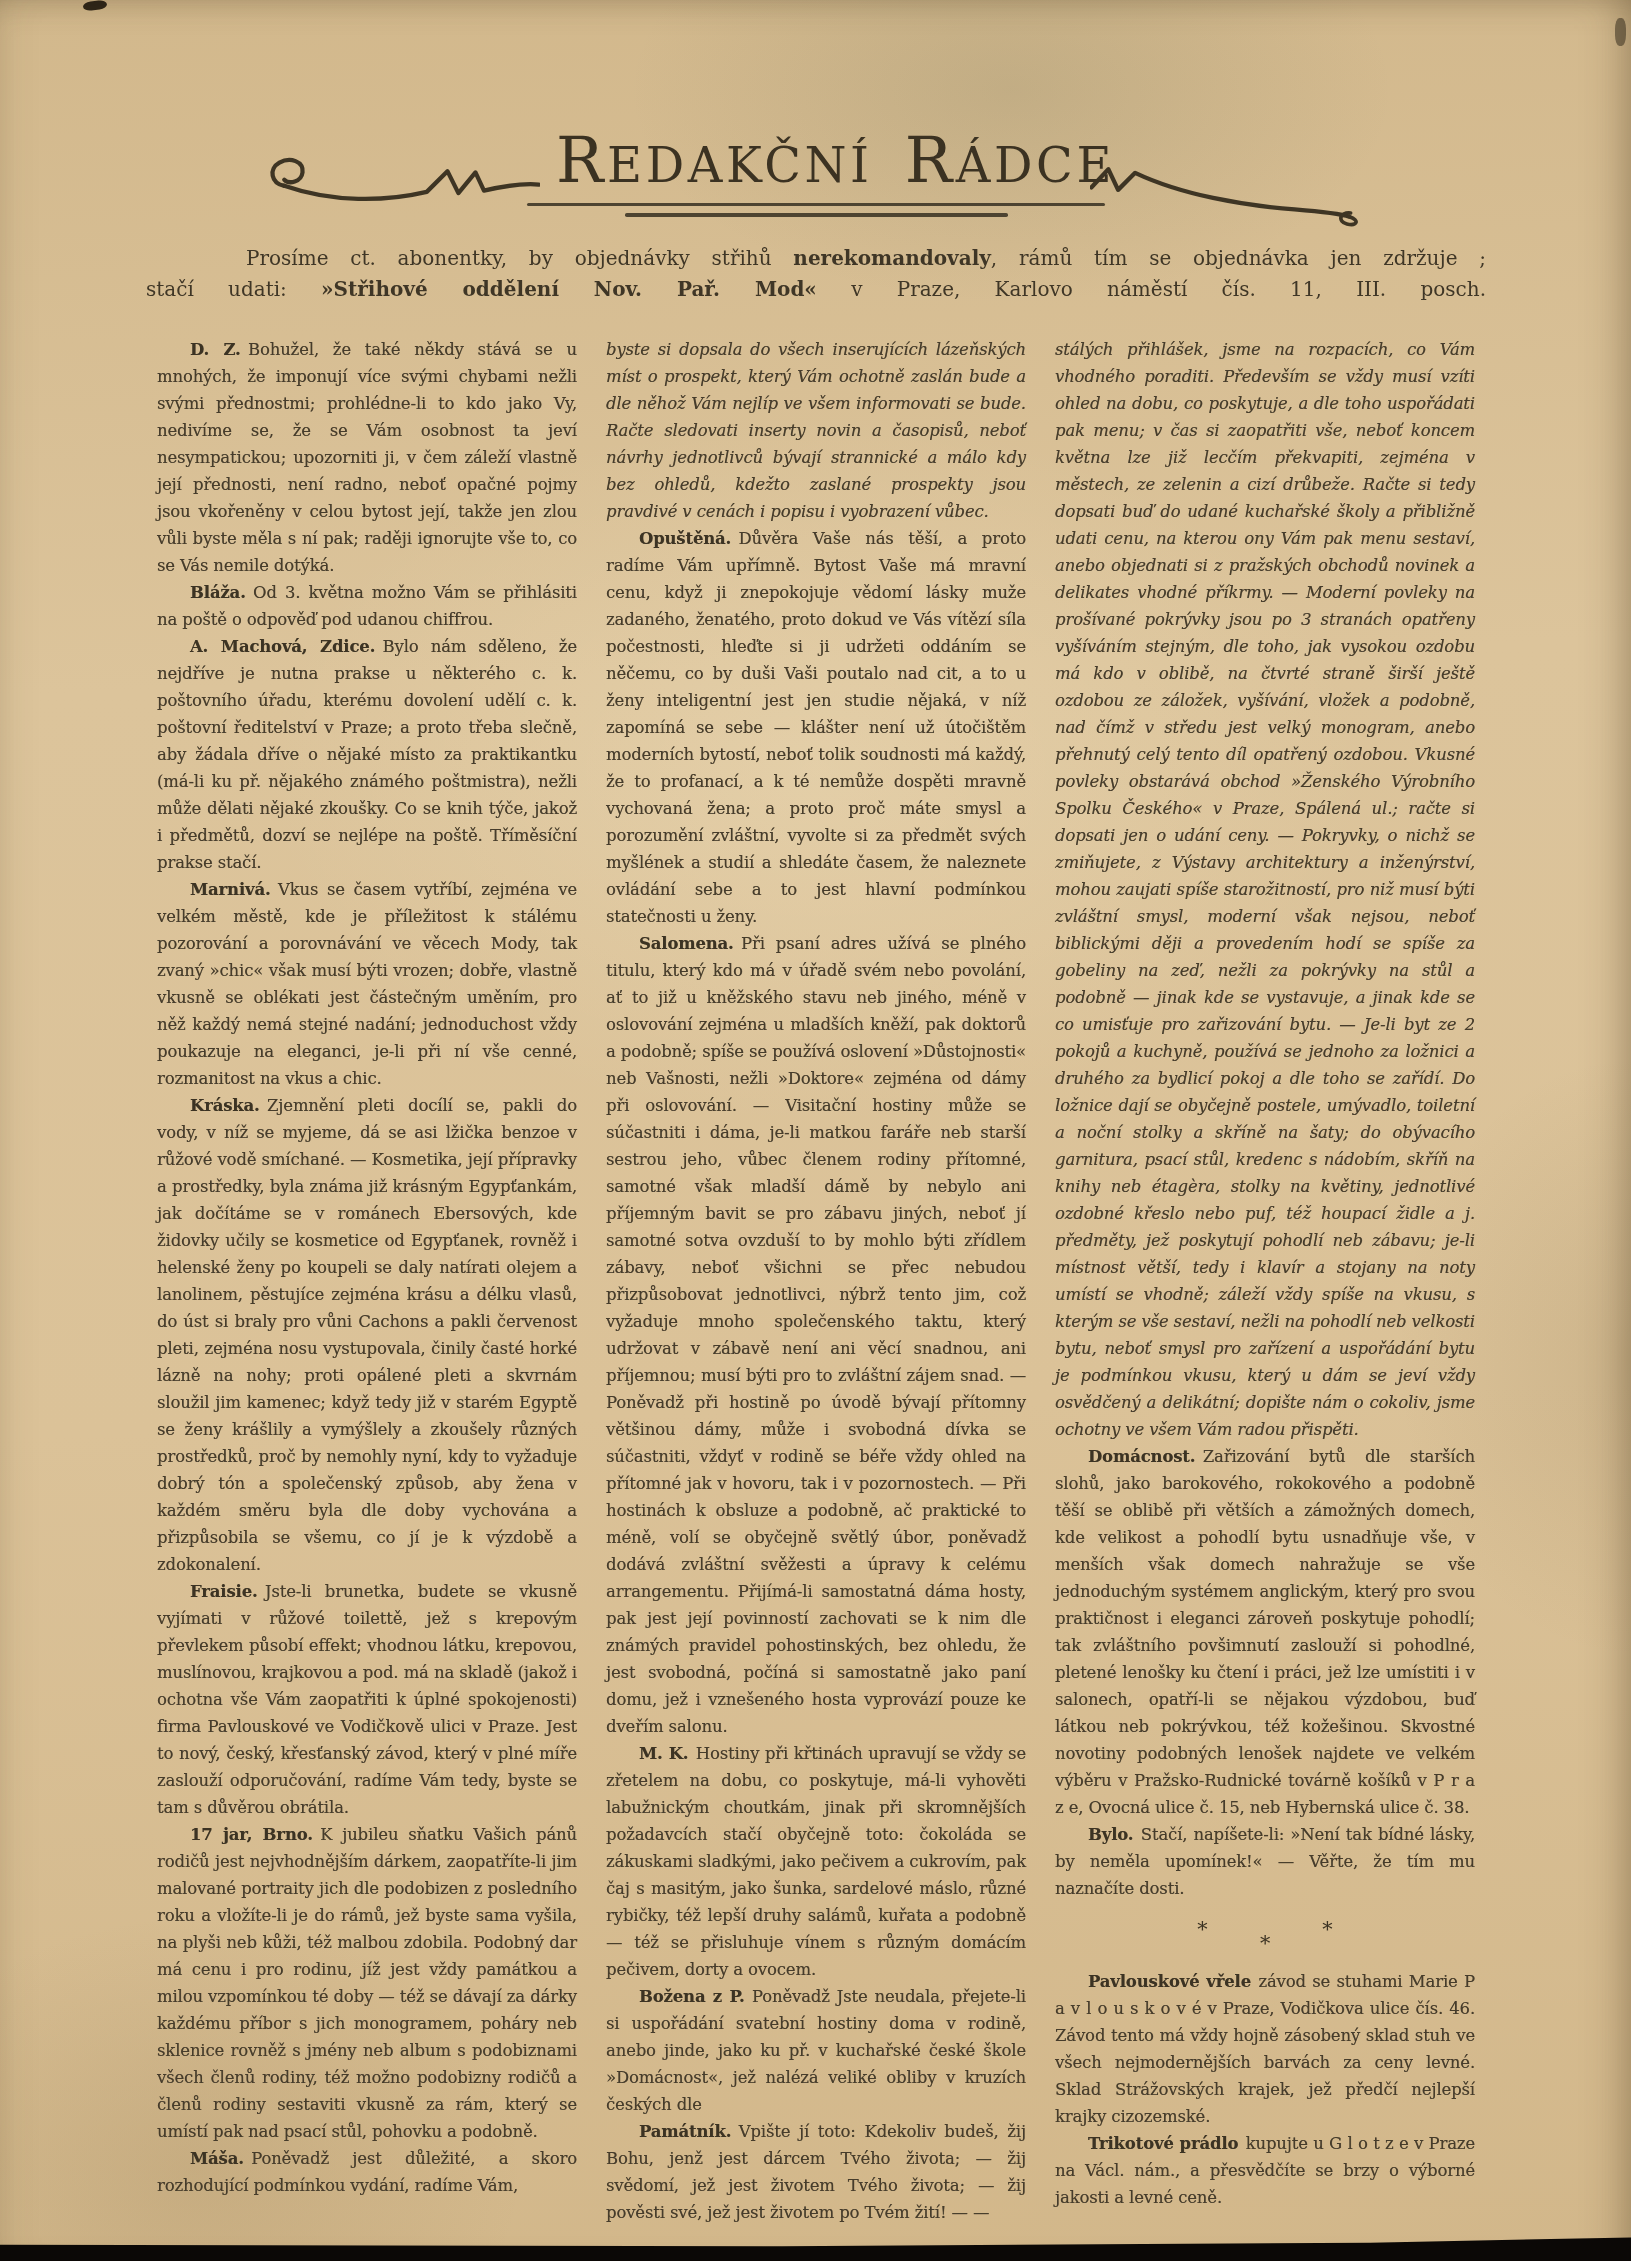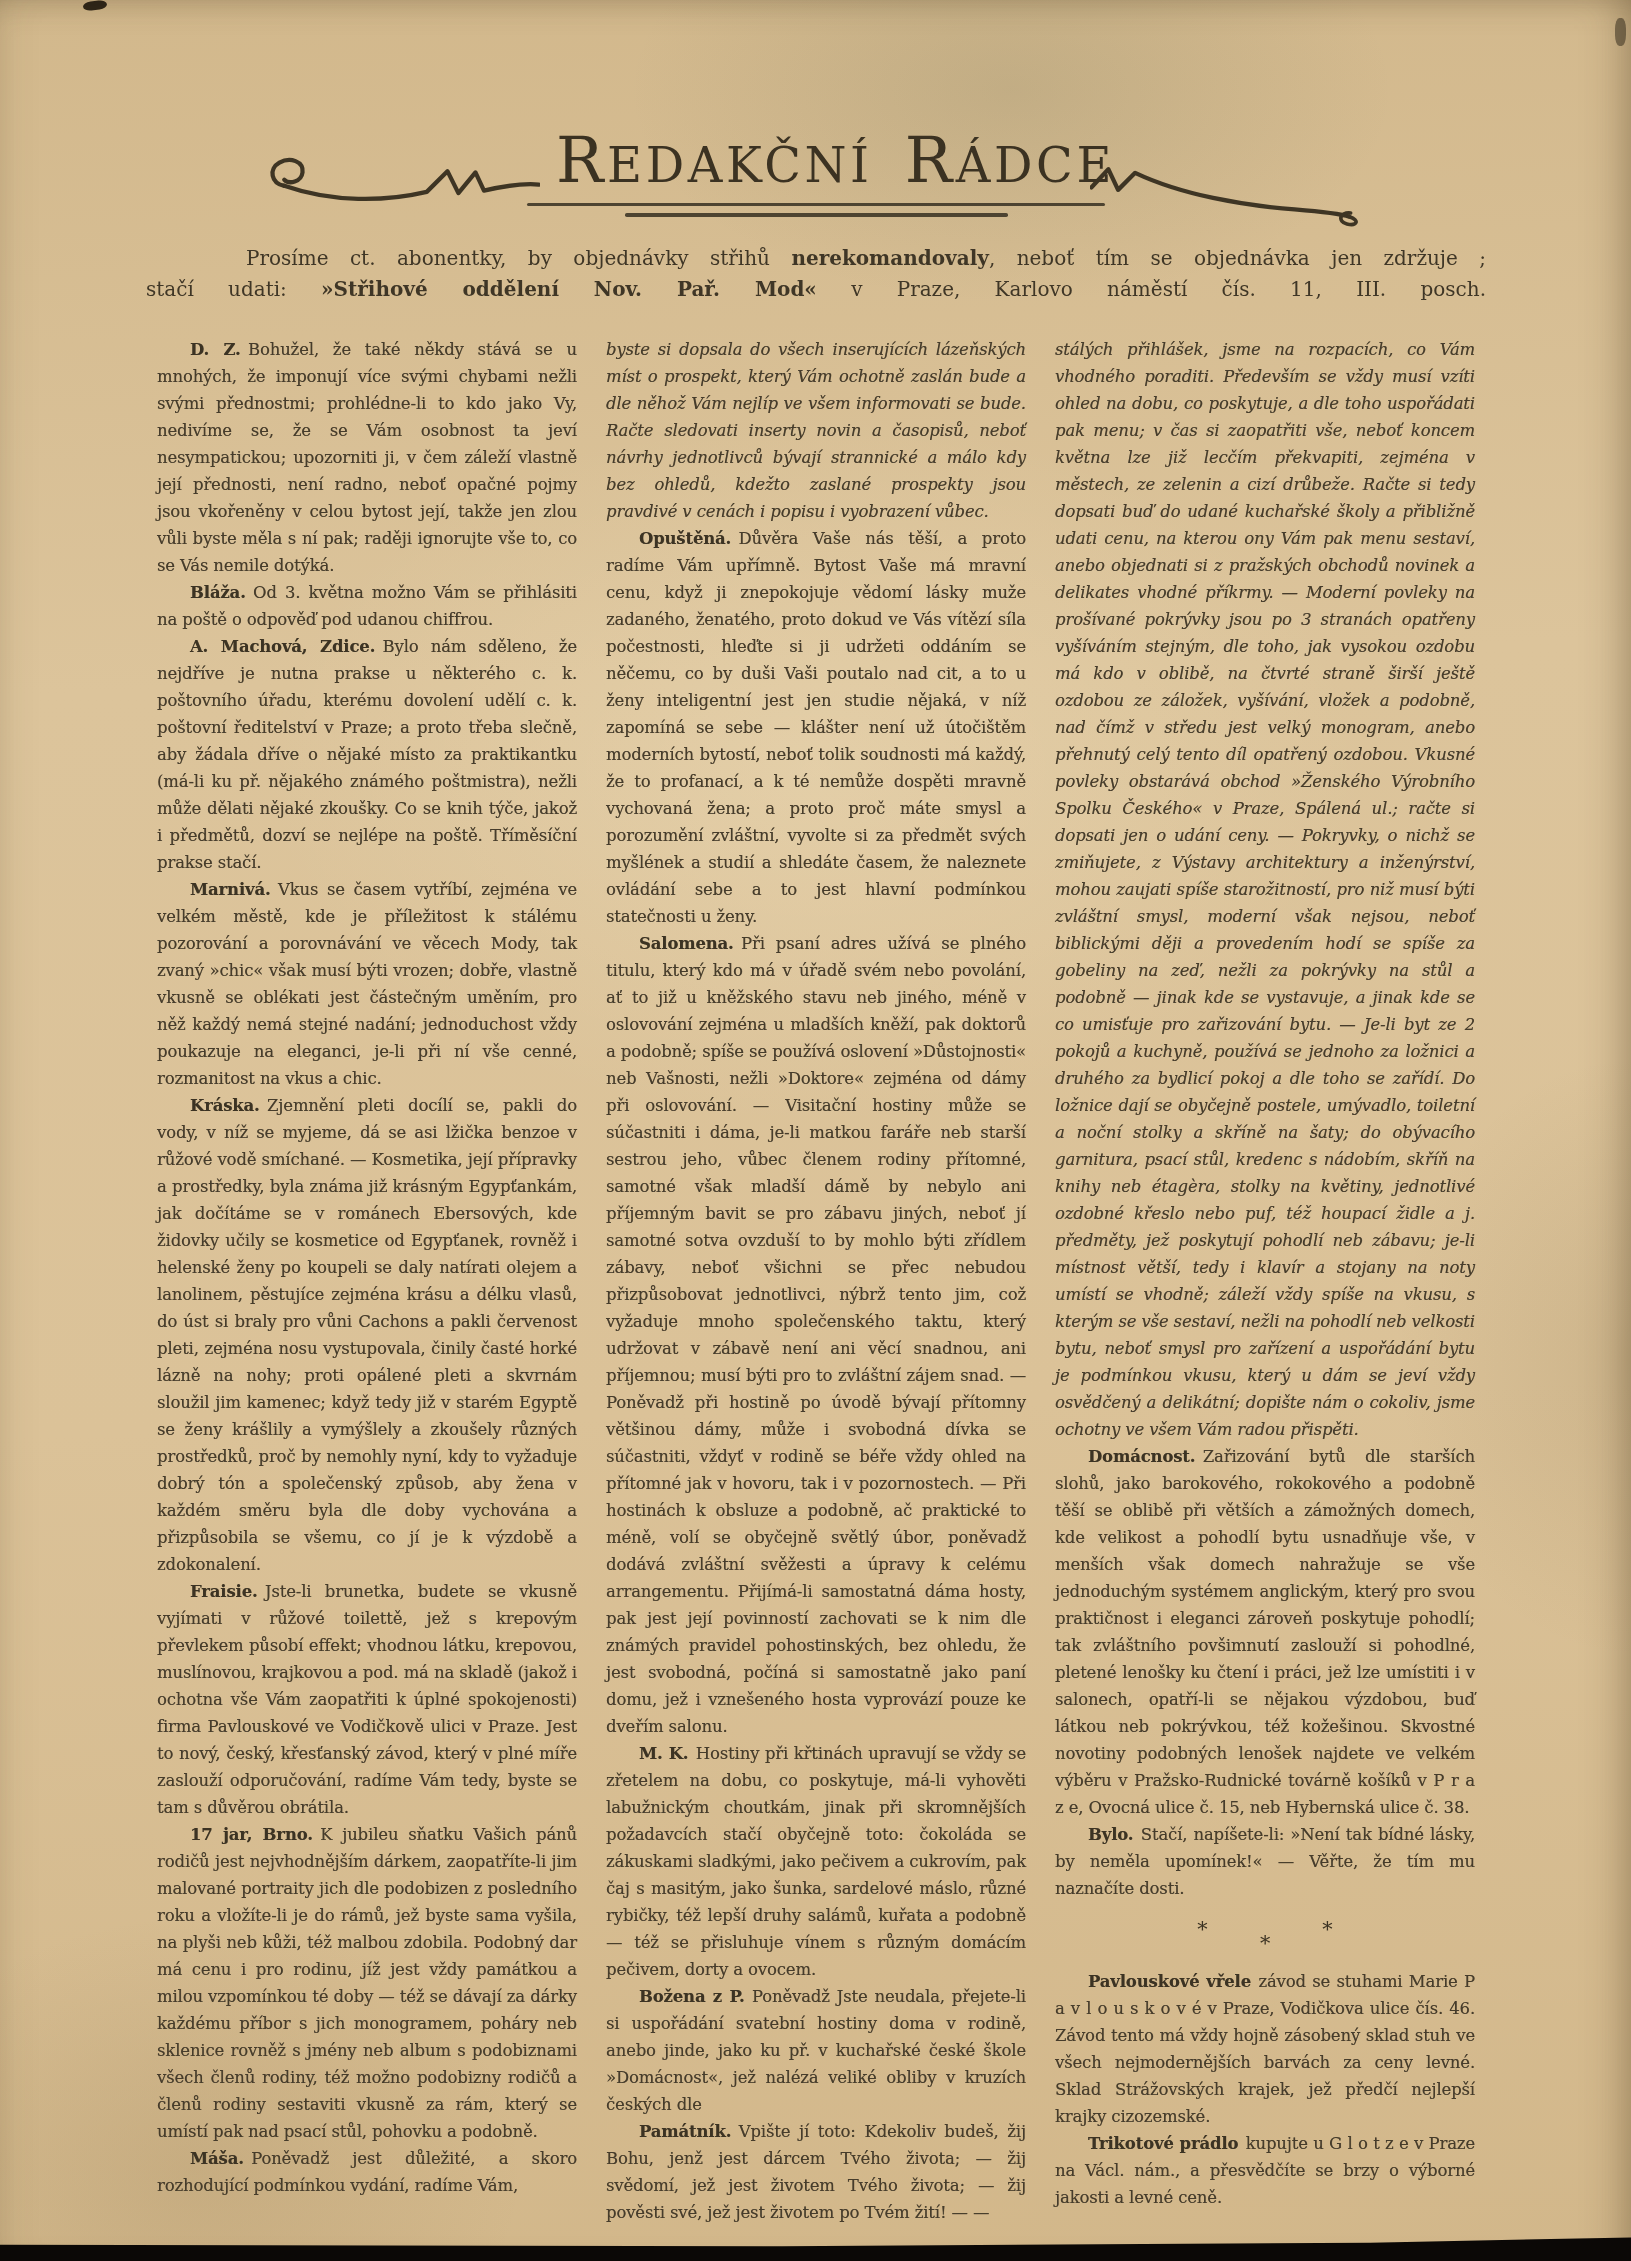--- a/index.html
+++ b/index.html
@@ -79,21 +79,21 @@
       <path d="M2 50 L 30 20 L 46 54 L 74 26 C 150 62, 252 80, 336 86 C 384 90, 414 94, 426 98" stroke="#3e3524" stroke-width="7" stroke-linecap="round" stroke-linejoin="round"></path>
       <path d="M426 98 C 444 104, 438 114, 422 110 C 406 106, 410 90, 428 92" stroke="#3e3524" stroke-width="6" stroke-linecap="round"></path>
     </svg>
   </div>
 
   <div class="masthead"><span class="title-word"><span class="title-big">R</span><span class="title-small">EDAKČNÍ</span></span><span class="title-word"><span class="title-big">R</span><span class="title-small">ÁDCE</span></span></div>
   <div class="rule rule-1"></div>
   <div class="rule rule-2"></div>
 
   <div class="intro">
-      <div class="intro-line first"><span>Prosíme ct. abonentky, by objednávky střihů </span><b>nerekomandovaly</b><span>, neboť tím se objednávka jen zdržuje ;</span></div>
+      <div class="intro-line first"><span>Prosíme ct. abonentky, by objednávky střihů </span><b>nerekomandovaly</b><span>, rámů tím se objednávka jen zdržuje ;</span></div>
       <div class="intro-line"><span>stačí udati: </span><b>»Střihové oddělení Nov. Pař. Mod«</b><span> v Praze, Karlovo náměstí čís. 11, III. posch.</span></div>
     </div>
 
   <div class="columns">
     <div class="col">
         <p class="para"><b class="lead">D. Z.</b>Bohužel, že také někdy stává se u mnohých, že imponují více svými chybami nežli svými přednostmi; prohlédne-li to kdo jako Vy, nedivíme se, že se Vám osobnost ta jeví nesympatickou; upozorniti ji, v čem záleží vlastně její přednosti, není radno, neboť opačné pojmy jsou vkořeněny v celou bytost její, takže jen zlou vůli byste měla s ní pak; raději ignorujte vše to, co se Vás nemile dotýká.</p>
         <p class="para"><b class="lead">Bláža.</b>Od 3. května možno Vám se přihlásiti na poště o odpověď pod udanou chiffrou.</p>
         <p class="para"><b class="lead">A. Machová, Zdice.</b>Bylo nám sděleno, že nejdříve je nutna prakse u některého c. k. poštovního úřadu, kterému dovolení udělí c. k. poštovní ředitelství v Praze; a proto třeba slečně, aby žádala dříve o nějaké místo za praktikantku (má-li ku př. nějakého známého poštmistra), nežli může dělati nějaké zkoušky. Co se knih týče, jakož i předmětů, dozví se nejlépe na poště. Tříměsíční prakse stačí.</p>
         <p class="para"><b class="lead">Marnivá.</b>Vkus se časem vytříbí, zejména ve velkém městě, kde je příležitost k stálému pozorování a porovnávání ve věcech Mody, tak zvaný »chic« však musí býti vrozen; dobře, vlastně vkusně se oblékati jest částečným uměním, pro něž každý nemá stejné nadání; jednoduchost vždy poukazuje na eleganci, je-li při ní vše cenné, rozmanitost na vkus a chic.</p>
         <p class="para"><b class="lead">Kráska.</b>Zjemnění pleti docílí se, pakli do vody, v níž se myjeme, dá se asi lžička benzoe v růžové vodě smíchané. — Kosmetika, její přípravky a prostředky, byla známa již krásným Egypťankám, jak dočítáme se v románech Ebersových, kde židovky učily se kosmetice od Egypťanek, rovněž i helenské ženy po koupeli se daly natírati olejem a lanolinem, pěstujíce zejména krásu a délku vlasů, do úst si braly pro vůni Cachons a pakli červenost pleti, zejména nosu vystupovala, činily časté horké lázně na nohy; proti opálené pleti a skvrnám sloužil jim kamenec; když tedy již v starém Egyptě se ženy krášlily a vymýšlely a zkoušely různých prostředků, proč by nemohly nyní, kdy to vyžaduje dobrý tón a společenský způsob, aby žena v každém směru byla dle doby vychována a přizpůsobila se všemu, co jí je k výzdobě a zdokonalení.</p>

